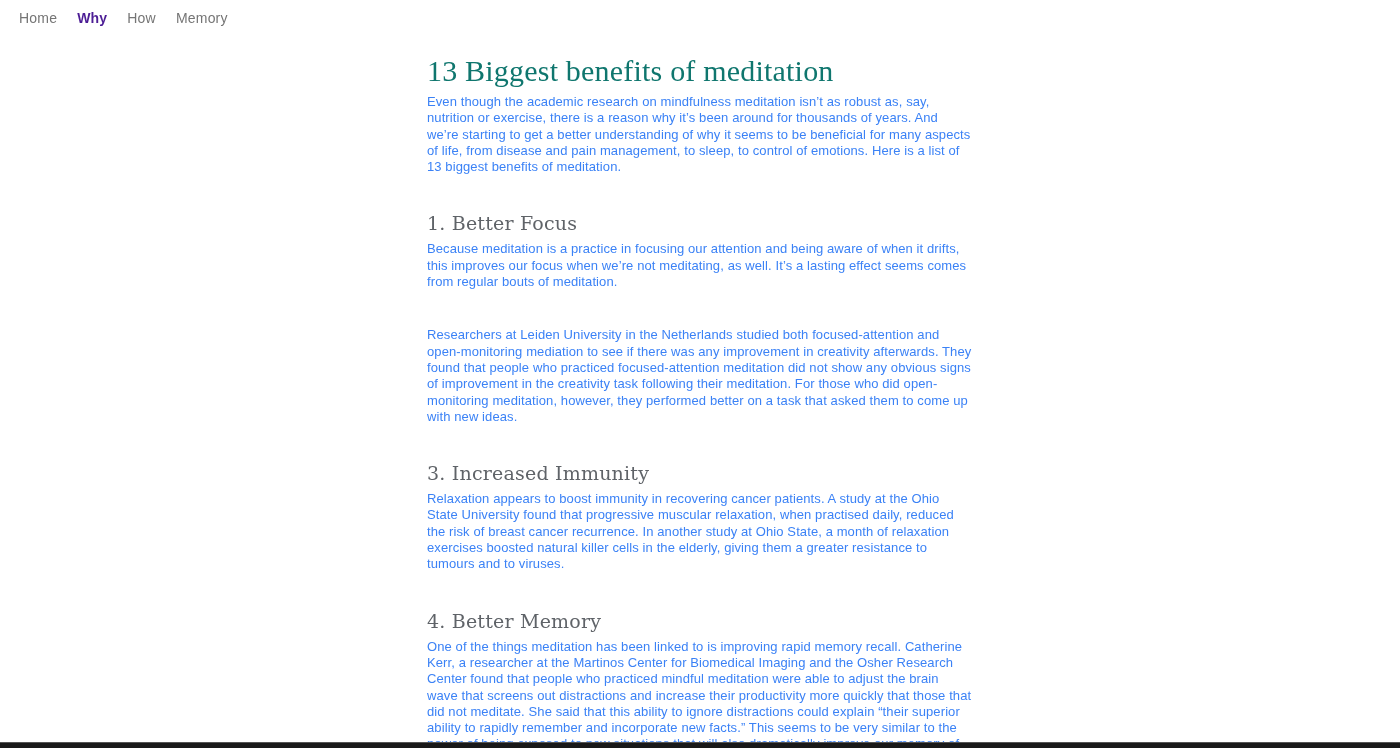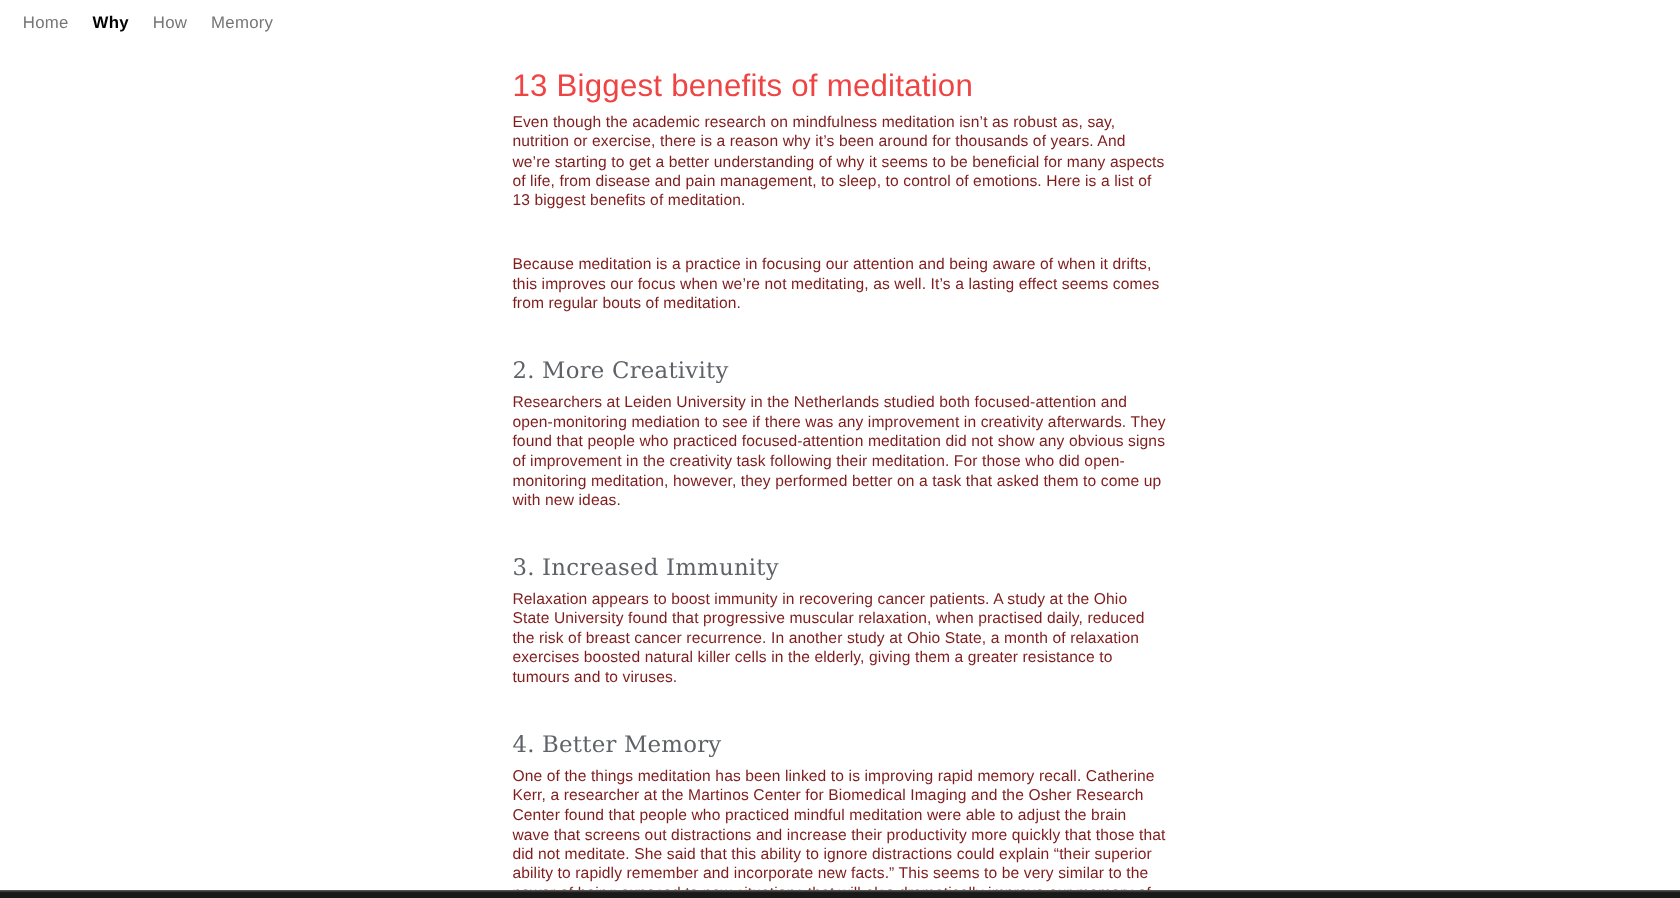--- a/index.html
+++ b/index.html
@@ -17,52 +17,52 @@
     gap: 20px;
   }
   .nav-item {
     font-size: 14px;
     color: #757575;
     cursor: pointer;
     letter-spacing: .2px;
     line-height: 16px;
   }
   .nav-item.active {
-    color: #000000;
+    color: #4c1d95;
     font-weight: bold;
   }
   
   main {
     width: 546px;
     margin: 0 auto;
     padding-top: 29px;
   }
   .article-title {
-    font-family: Liberation Sans, sans-serif;
+    font-family: Liberation Serif, serif;
     font-weight: 400;
-    font-size: 26px;
+    font-size: 30px;
     line-height: 28px;
-    color: #ef4444;
+    color: #0f766e;
     letter-spacing: .2px;
     margin-bottom: 9px;
   }
   .section { margin-top: 37px; }
   .section-heading {
     font-family: "DejaVu Serif", serif;
     font-weight: 400;
     font-size: 19px;
     line-height: 22px;
     color: #5f6368;
     letter-spacing: .2px;
     margin-bottom: 7px;
   }
   .body-text {
     font-size: 13px;
     line-height: 16.3px;
-    color: #7f1d1d;
+    color: #3b82f6;
     letter-spacing: .1px;
   }
   
   .bottom-bar {
     position: fixed;
     left: 0; bottom: 0;
     width: 100%;
     height: 6px;
     background: #191919;
     border-top: 1px solid #555;
@@ -76,25 +76,25 @@
   <span class="nav-item active">Why</span>
   <span class="nav-item">How</span>
   <span class="nav-item">Memory</span>
 </nav>
 
 <main>
   <h1 class="article-title">13 Biggest benefits of meditation</h1>
   <p class="body-text">Even though the academic research on mindfulness meditation isn’t as robust as, say, nutrition or exercise, there is a reason why it’s been around for thousands of years. And we’re starting to get a better understanding of why it seems to be beneficial for many aspects of life, from disease and pain management, to sleep, to control of emotions. Here is a list of 13 biggest benefits of meditation.</p>
 
   <section class="section">
+    <h2 class="section-heading">1. Better Focus</h2>
     <p class="body-text">Because meditation is a practice in focusing our attention and being aware of when it drifts, this improves our focus when we’re not meditating, as well. It’s a lasting effect seems comes from regular bouts of meditation.</p>
   </section>
 
   <section class="section">
-    <h2 class="section-heading">2. More Creativity</h2>
     <p class="body-text">Researchers at Leiden University in the Netherlands studied both focused-attention and open-monitoring mediation to see if there was any improvement in creativity afterwards. They found that people who practiced focused-attention meditation did not show any obvious signs of improvement in the creativity task following their meditation. For those who did open-monitoring meditation, however, they performed better on a task that asked them to come up with new ideas.</p>
   </section>
 
   <section class="section">
     <h2 class="section-heading">3. Increased Immunity</h2>
     <p class="body-text">Relaxation appears to boost immunity in recovering cancer patients. A study at the Ohio State University found that progressive muscular relaxation, when practised daily, reduced the risk of breast cancer recurrence. In another study at Ohio State, a month of relaxation exercises boosted natural killer cells in the elderly, giving them a greater resistance to tumours and to viruses.</p>
   </section>
 
   <section class="section">
     <h2 class="section-heading">4. Better Memory</h2>

